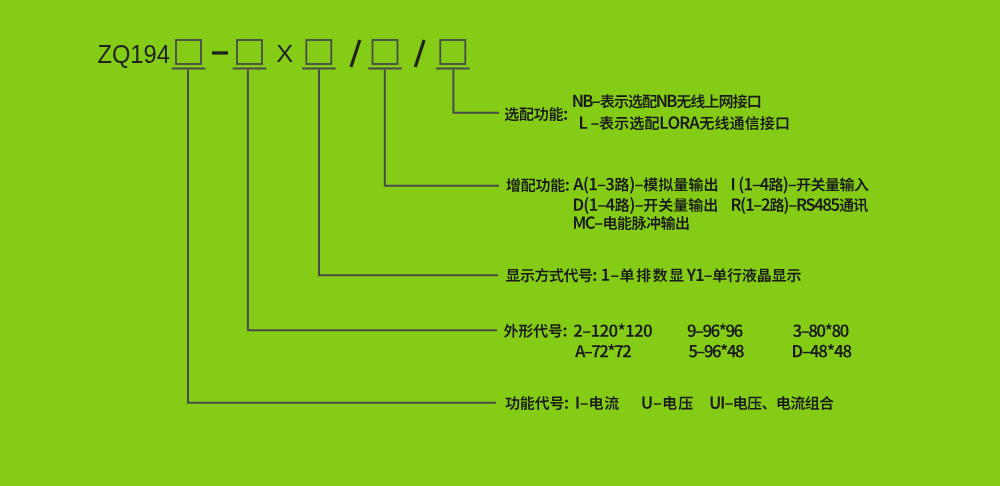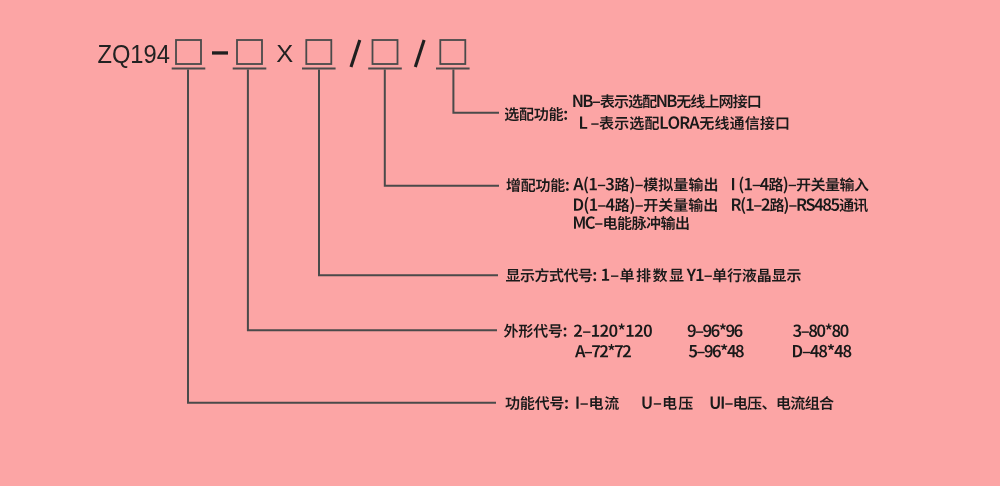--- a/index.html
+++ b/index.html
@@ -1,14 +1,14 @@
 <!DOCTYPE html>
 <html><head><meta charset="utf-8"><title>ZQ194</title><style>
 html,body{margin:0;padding:0;background:#ffffff;font-family:"Liberation Sans",sans-serif;}
-#stage{position:relative;width:1000px;height:486px;background:#fca5a5;overflow:hidden;}
+#stage{position:relative;width:1000px;height:486px;background:#84cc16;overflow:hidden;}
 </style></head><body>
 <div id="stage"><svg width="1000" height="486" viewBox="0 0 1000 486">
       <defs>
         <path id="g0" d="M318 502H957V409H318ZM436 718H915V627H436ZM594 842H701V465H594ZM429 816 530 794Q509 718 473 647Q437 576 397 528Q388 536 371 547Q355 558 338 568Q321 579 309 585Q349 627 381 689Q412 751 429 816ZM671 449H776V217Q776 197 780 192Q784 187 798 187Q801 187 808 187Q815 187 823 187Q832 187 839 187Q847 187 850 187Q859 187 864 194Q869 201 872 224Q875 248 876 295Q886 287 902 278Q919 270 937 264Q955 258 970 254Q964 188 953 152Q941 116 919 102Q897 88 862 88Q855 88 844 88Q833 88 821 88Q808 88 797 88Q786 88 780 88Q735 88 711 100Q688 112 679 140Q671 168 671 217ZM492 451H600Q594 388 581 333Q569 278 543 231Q518 184 473 146Q429 108 360 80Q354 94 343 110Q332 127 320 143Q307 158 295 168Q354 190 391 218Q428 247 448 282Q469 318 478 361Q487 403 492 451ZM49 757 130 817Q159 794 190 766Q220 738 246 710Q272 681 288 657L200 590Q186 614 161 644Q136 674 106 703Q77 733 49 757ZM266 462V80H163V362H49V462ZM256 121Q279 121 302 104Q324 88 362 65Q409 37 473 29Q537 21 615 21Q667 21 731 24Q795 27 859 31Q922 36 971 42Q965 29 959 8Q952 -13 947 -33Q942 -54 941 -68Q913 -70 872 -72Q832 -74 785 -76Q739 -77 694 -78Q649 -79 612 -79Q524 -79 461 -68Q397 -57 347 -29Q317 -10 294 7Q271 25 254 25Q235 25 212 8Q188 -8 161 -35Q134 -63 107 -94L36 -1Q73 33 112 61Q151 89 188 105Q225 121 256 121Z"></path>
         <path id="g1" d="M596 495H881V392H596ZM545 495H651V73Q651 42 660 34Q669 26 699 26Q706 26 723 26Q740 26 760 26Q780 26 798 26Q816 26 824 26Q844 26 854 38Q864 50 869 84Q873 119 876 187Q888 178 905 169Q922 160 940 154Q959 147 973 143Q967 59 954 12Q940 -35 911 -55Q883 -74 832 -74Q825 -74 810 -74Q795 -74 777 -74Q758 -74 739 -74Q720 -74 706 -74Q691 -74 684 -74Q631 -74 601 -62Q571 -49 558 -17Q545 15 545 72ZM542 801H935V328H831V698H542ZM67 624H481V-68H395V535H150V-81H67ZM111 221H436V146H111ZM111 67H436V-17H111ZM47 810H502V715H47ZM184 787H255V555H184ZM301 787H373V555H301ZM201 556H252V455Q252 426 247 393Q242 360 229 327Q215 295 189 268Q183 276 171 287Q158 298 148 303Q172 326 182 352Q193 379 197 405Q201 432 201 456ZM292 556H345V365Q345 356 346 353Q347 351 354 351Q356 351 360 351Q365 351 370 351Q374 351 377 351Q388 351 391 354Q399 347 413 342Q426 336 439 333Q434 314 422 305Q409 296 386 296Q382 296 375 296Q367 296 360 296Q352 296 347 296Q316 296 304 309Q292 323 292 365Z"></path>
         <path id="g2" d="M43 736H418V634H43ZM431 630H887V527H431ZM178 695H284V192H178ZM837 630H942Q942 630 942 620Q942 611 942 599Q942 587 941 580Q937 427 932 320Q926 212 920 143Q913 74 903 34Q894 -6 880 -23Q862 -49 842 -59Q822 -69 795 -72Q770 -76 731 -76Q692 -76 650 -74Q649 -51 640 -21Q631 9 616 31Q658 28 693 27Q728 26 745 26Q760 26 769 30Q777 33 785 43Q796 55 804 91Q812 126 817 193Q823 259 828 361Q832 463 837 607ZM30 199Q80 210 146 226Q211 242 284 261Q357 280 429 299L443 197Q343 168 240 139Q138 110 55 87ZM580 831H689Q688 709 684 596Q681 483 667 382Q653 281 621 194Q589 107 532 36Q474 -35 384 -88Q376 -74 363 -58Q350 -42 336 -27Q321 -11 308 -2Q392 45 444 108Q496 171 524 248Q553 326 564 418Q575 509 577 613Q579 716 580 831Z"></path>
         <path id="g3" d="M93 487H410V398H192V-86H93ZM360 487H466V25Q466 -11 457 -33Q449 -54 424 -67Q400 -79 366 -82Q331 -84 286 -84Q282 -63 272 -35Q262 -7 251 12Q280 11 307 10Q333 10 343 11Q353 11 356 14Q360 17 360 27ZM138 336H419V256H138ZM138 189H419V108H138ZM548 844H654V535Q654 509 662 502Q670 495 700 495Q707 495 723 495Q740 495 760 495Q780 495 798 495Q816 495 824 495Q841 495 850 503Q859 511 863 533Q867 556 869 602Q885 590 913 578Q942 567 963 562Q958 499 944 464Q931 428 904 414Q878 400 834 400Q827 400 812 400Q797 400 778 400Q760 400 741 400Q722 400 708 400Q694 400 687 400Q631 400 601 412Q571 424 560 454Q548 483 548 533ZM851 781 919 702Q875 682 823 662Q771 642 718 625Q664 609 614 595Q611 610 601 632Q592 653 583 669Q631 684 680 702Q729 721 773 742Q818 762 851 781ZM549 377H655V55Q655 29 664 22Q673 15 704 15Q710 15 727 15Q744 15 765 15Q785 15 803 15Q822 15 830 15Q849 15 858 24Q867 33 872 59Q876 86 878 138Q896 126 923 115Q951 104 973 99Q967 29 954 -10Q940 -48 913 -64Q886 -79 840 -79Q833 -79 817 -79Q802 -79 783 -79Q764 -79 745 -79Q726 -79 711 -79Q696 -79 689 -79Q634 -79 603 -67Q573 -55 561 -26Q549 3 549 55ZM859 332 930 253Q886 228 832 207Q778 185 722 166Q666 148 613 133Q609 148 600 171Q590 193 581 208Q631 224 682 244Q734 265 780 287Q826 310 859 332ZM306 752 397 786Q421 752 445 713Q468 673 487 635Q506 597 515 566L418 526Q410 557 392 596Q375 635 352 676Q330 717 306 752ZM86 541Q83 552 77 570Q71 589 64 608Q57 627 50 642Q62 645 74 655Q86 665 98 681Q107 692 123 717Q140 743 159 778Q178 812 192 849L306 819Q285 778 259 737Q232 696 204 660Q176 623 150 596V595Q150 595 140 589Q130 584 118 575Q105 567 96 558Q86 549 86 541ZM86 541 83 613 132 643 447 664Q442 645 439 621Q437 596 436 581Q351 574 293 569Q235 564 198 560Q160 556 139 553Q117 550 106 547Q94 544 86 541Z"></path>
         <path id="g4" d="M156 373Q120 373 96 398Q72 423 72 461Q72 499 96 524Q120 549 156 549Q192 549 216 524Q240 499 240 461Q240 423 216 398Q192 373 156 373ZM156 -14Q120 -14 96 12Q72 37 72 75Q72 114 96 139Q120 163 156 163Q192 163 216 139Q240 114 240 75Q240 37 216 12Q192 -14 156 -14Z"></path>
         <path id="g5" d="M94 0V739H229L458 325L535 167H540Q534 224 528 291Q522 357 522 419V739H647V0H512L284 415L207 571H203Q207 513 213 449Q219 384 219 322V0Z"></path>
         <path id="g6" d="M94 0V739H331Q407 739 466 721Q526 704 560 664Q594 625 594 557Q594 522 582 490Q570 457 547 433Q524 408 492 397V392Q553 379 593 335Q633 292 633 217Q633 143 596 95Q559 47 495 24Q431 0 349 0ZM226 434H319Q396 434 431 462Q465 490 465 538Q465 591 429 614Q393 636 321 636H226ZM226 103H336Q417 103 461 132Q504 162 504 224Q504 283 461 309Q418 335 336 335H226Z"></path>

